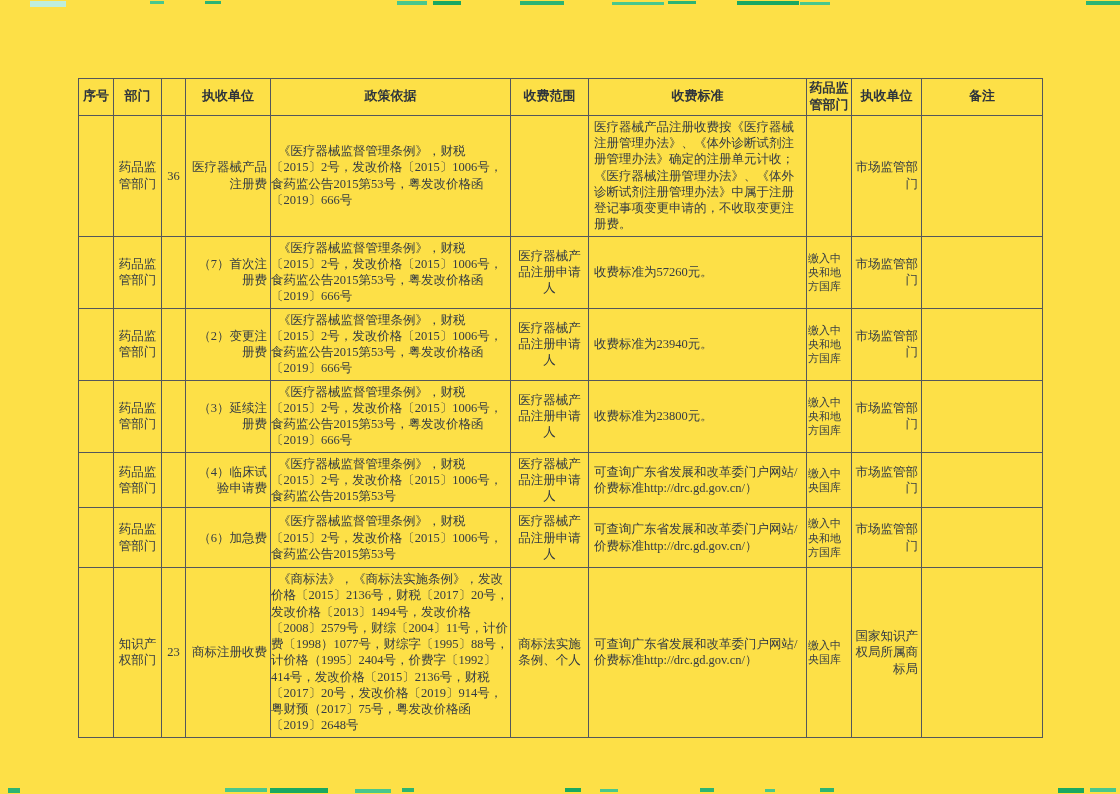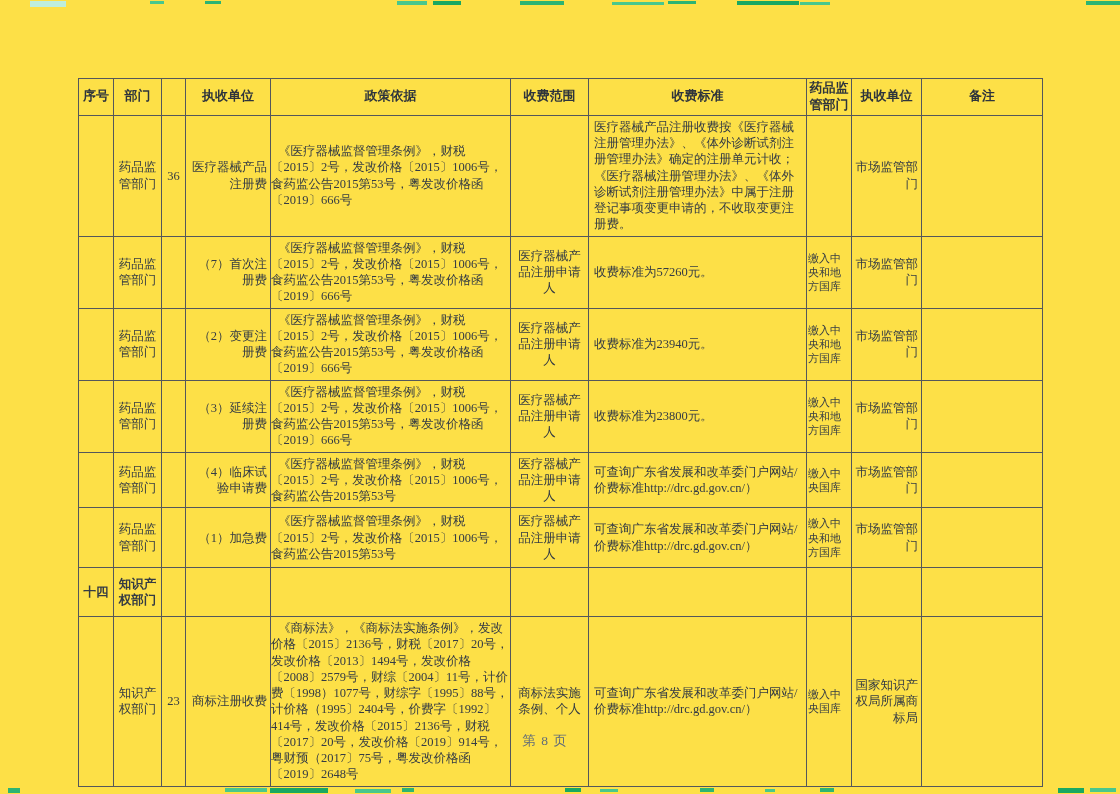--- a/index.html
+++ b/index.html
@@ -186,51 +186,38 @@
           <td class="c-scope">医疗器械产品注册申请人</td>
           <td class="c-standard">可查询广东省发展和改革委门户网站/价费标准http://drc.gd.gov.cn/）</td>
           <td class="c-fund">缴入中央国库</td>
           <td class="c-unit">市场监管部门</td>
           <td class="c-note"></td>
         </tr>
         <tr>
           <td class="c-num"></td>
           <td class="c-dept">药品监管部门</td>
           <td class="c-subnum"></td>
-          <td class="c-item">（1）加急费</td>
+          <td class="c-item">（6）加急费</td>
           <td class="c-policy">《医疗器械监督管理条例》，财税〔2015〕2号，发改价格〔2015〕1006号，食药监公告2015第53号</td>
           <td class="c-scope">医疗器械产品注册申请人</td>
           <td class="c-standard">可查询广东省发展和改革委门户网站/价费标准http://drc.gd.gov.cn/）</td>
           <td class="c-fund">缴入中央和地方国库</td>
           <td class="c-unit">市场监管部门</td>
-          <td class="c-note"></td>
-        </tr>
-        <tr class="section-row">
-          <td class="c-num">十四</td>
-          <td class="c-dept">知识产权部门</td>
-          <td class="c-subnum"></td>
-          <td class="c-item"></td>
-          <td class="c-policy"></td>
-          <td class="c-scope"></td>
-          <td class="c-standard"></td>
-          <td class="c-fund"></td>
-          <td class="c-unit"></td>
           <td class="c-note"></td>
         </tr>
         <tr>
           <td class="c-num"></td>
           <td class="c-dept">知识产权部门</td>
           <td class="c-subnum">23</td>
           <td class="c-item">商标注册收费</td>
           <td class="c-policy">《商标法》，《商标法实施条例》，发改价格〔2015〕2136号，财税〔2017〕20号，发改价格〔2013〕1494号，发改价格〔2008〕2579号，财综〔2004〕11号，计价费〔1998）1077号，财综字〔1995〕88号，计价格（1995〕2404号，价费字〔1992〕414号，发改价格〔2015〕2136号，财税〔2017〕20号，发改价格〔2019〕914号，粤财预（2017〕75号，粤发改价格函〔2019〕2648号</td>
           <td class="c-scope">商标法实施条例、个人</td>
           <td class="c-standard">可查询广东省发展和改革委门户网站/价费标准http://drc.gd.gov.cn/）</td>
           <td class="c-fund">缴入中央国库</td>
           <td class="c-unit">国家知识产权局所属商标局</td>
           <td class="c-note"></td>
         </tr>
       </tbody>
   </table>
 
-  <div class="footer">第 8 页</div>
 
   <div class="edge edge-bottom"></div>
 </div>
 
 </body></html>

